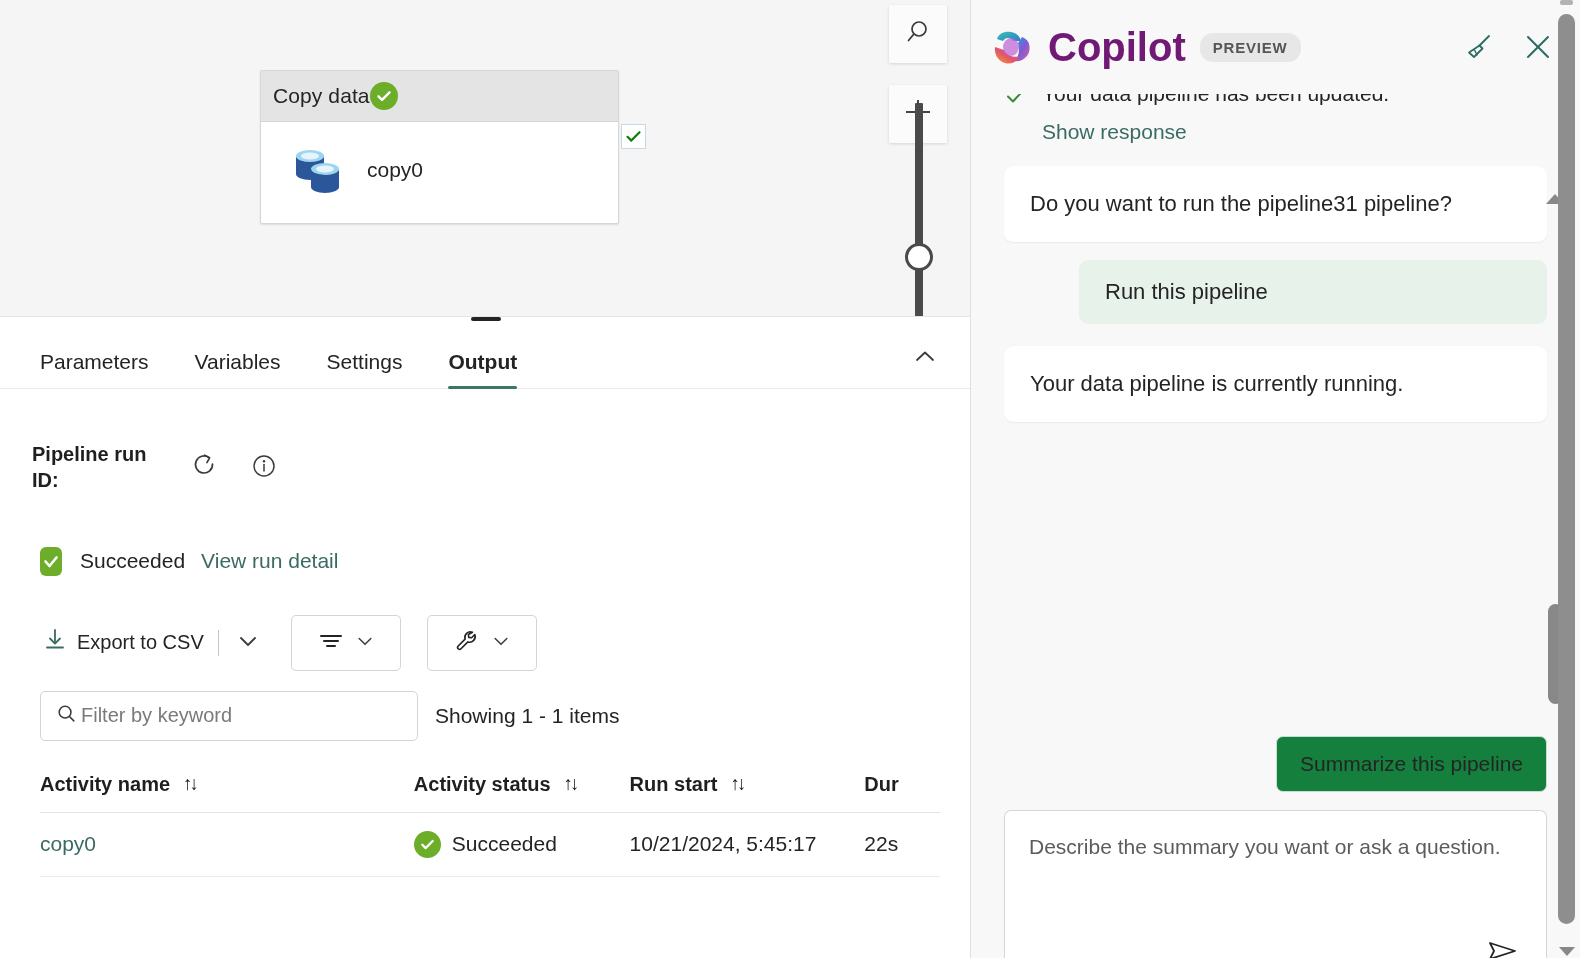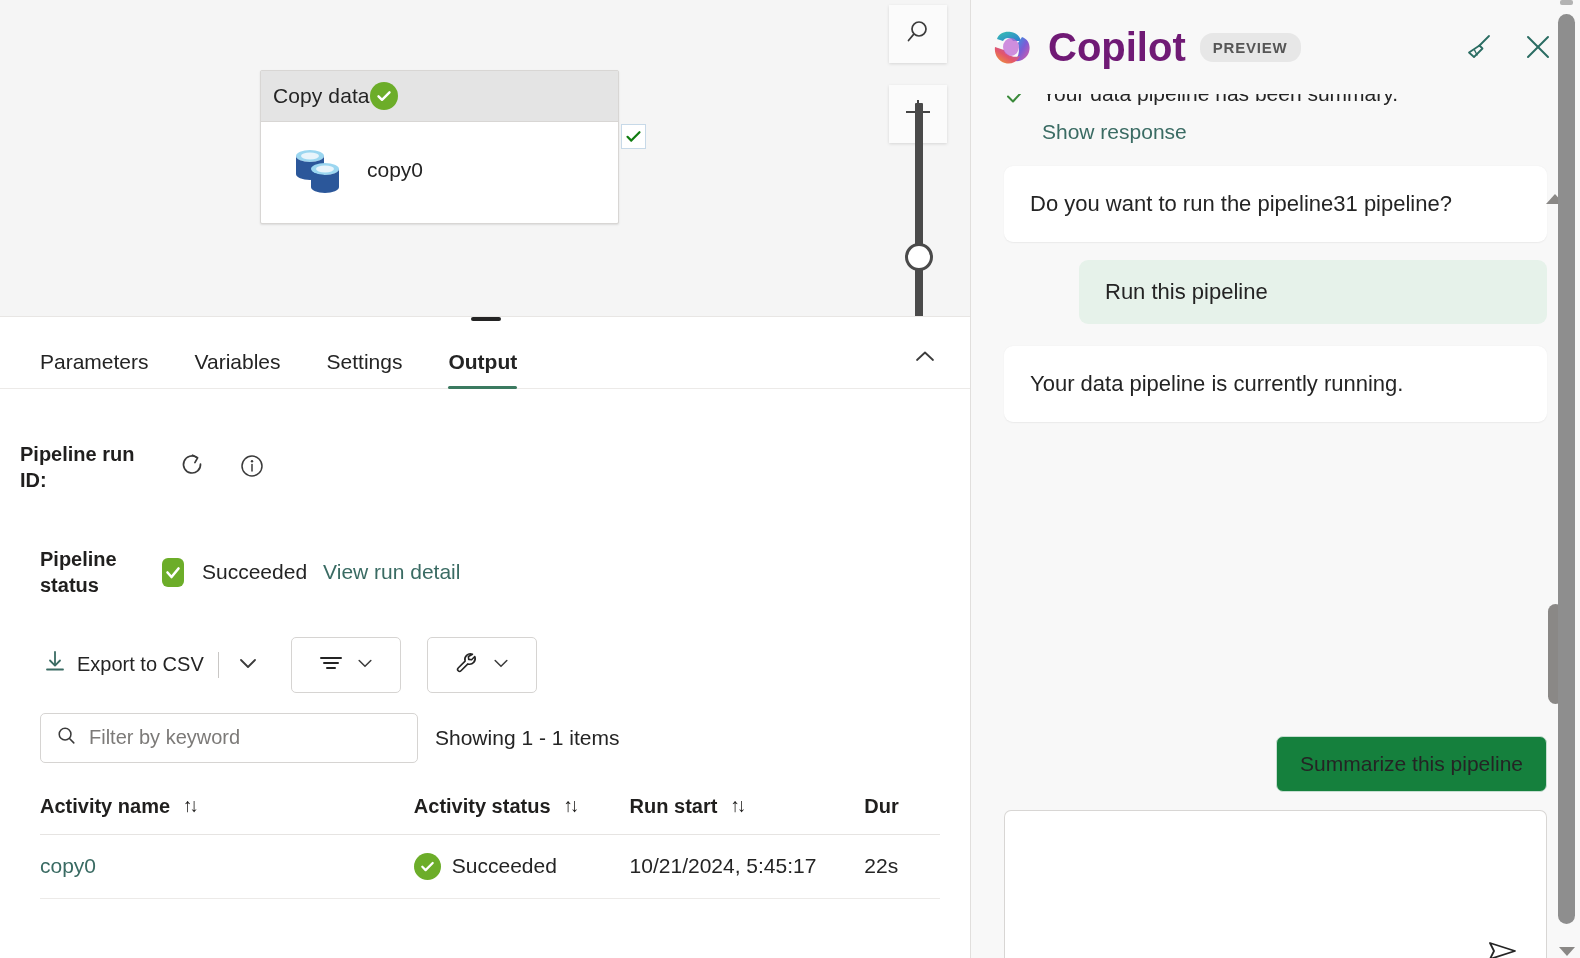--- a/index.html
+++ b/index.html
@@ -111,21 +111,21 @@
   }
   .collapse-btn {
     margin-left: auto; margin-bottom: 8px;
     width: 42px; height: 42px;
     display: flex; align-items: center; justify-content: center;
     cursor: pointer;
   }
 
   
   .output-body { padding: 52px 0 0 0; }
-  .kv-row { display: flex; align-items: flex-start; padding: 0 0 0 20px; }
+  .kv-row { display: flex; align-items: flex-start; padding: 0 0 0 32px; }
   .kv-label {
     width: 122px; font-size: 20px; font-weight: bold; color: #201f1e;
     line-height: 1.32;
   }
   .runid-icons { display: flex; align-items: center; gap: 30px; margin-left: 36px; margin-top: 10px; }
   .icon-btn { cursor: pointer; display: flex; align-items: center; justify-content: center; }
 
   .status-row { display: flex; align-items: center; padding: 0 0 0 40px; margin-top: 52px; }
   .status-pill { width: 122px; font-size: 20px; font-weight: bold; color: #201f1e; line-height: 1.32; }
   .status-badge-icon {
@@ -147,21 +147,21 @@
     width: 110px; height: 56px;
     border: 1px solid #d6d4d2; border-radius: 5px; background: #fff;
     display: flex; align-items: center; justify-content: center; gap: 10px;
     cursor: pointer; margin-left: 26px;
   }
 
   .filter-row { display: flex; align-items: center; padding: 0 0 0 40px; margin-top: 20px; }
   .search-box {
     width: 378px; height: 50px;
     border: 1px solid #d6d4d2; border-radius: 5px; background: #fff;
-    display: flex; align-items: center; gap: 12px; padding: 0 14px;
+    display: flex; align-items: center; gap: 4px; padding: 0 14px;
   }
   .search-box input {
     border: none; outline: none; font-size: 20px; color: #242424;
     font-family: "Liberation Sans", sans-serif; background: transparent; width: 100%;
   }
   .search-box input::placeholder { color: #7c7a78; }
   .showing { font-size: 21px; color: #242424; margin-left: 17px; white-space: nowrap; }
 
   
   .tbl { margin: 32px 0 0 40px; width: 900px; }
@@ -356,21 +356,20 @@
             <svg width="28" height="28" viewBox="0 0 28 28">
               <circle cx="14" cy="14" r="10" stroke="#3b3b3b" stroke-width="1.5" fill="none"></circle>
               <circle cx="14" cy="9.2" r="1.2" fill="#3b3b3b"></circle>
               <line x1="14" y1="12.4" x2="14" y2="19" stroke="#3b3b3b" stroke-width="1.5" stroke-linecap="round"></line>
             </svg>
           </span>
         </div>
       </div>
 
       <div class="status-row">
-        <div class="status-pill">Pipeline status</div>
         <span class="status-badge-icon">
           <svg width="22" height="31" viewBox="0 0 22 31">
             <rect x="0" y="1" width="22" height="29" rx="6" fill="#6CAD29"></rect>
             <path d="M5.5 15.5 L9.5 20 L16.5 11.5" stroke="#ffffff" stroke-width="2.6" fill="none" stroke-linecap="round" stroke-linejoin="round"></path>
           </svg>
         </span>
         <span class="status-text">Succeeded</span>
         <span class="link">View run detail</span>
       </div>
 
@@ -516,21 +515,21 @@
     </div>
 
     <div class="cp-body">
 
       <div class="cp-sys">
         <span style="margin-top:4px;">
           <svg width="24" height="24" viewBox="0 0 24 24">
               <path d="M4 12.5 L9 17.5 L20 5.5" stroke="#3a8a3a" stroke-width="2" fill="none" stroke-linecap="round" stroke-linejoin="round"></path>
             </svg>
         </span>
-        <span class="cp-sys-text">Your data pipeline has been summary.</span>
+        <span class="cp-sys-text">Your data pipeline has been updated.</span>
       </div>
       <span class="cp-show-response">Show response</span>
 
       <div class="bubble-bot">Do you want to run the pipeline31 pipeline?</div>
       <div class="bubble-user">Run this pipeline</div>
       <div class="bubble-bot">Your data pipeline is currently running.</div>
 
       <div class="cp-scrollbar">
         <span class="sb-arrow sb-up"></span>
         <span class="sb-track">
@@ -539,20 +538,21 @@
 
       </div>
     </div>
 
     <div class="suggest-row">
       <div class="suggest-chip">Summarize this pipeline</div>
     </div>
 
     <div class="cp-input-wrap">
       <div class="cp-input">
+        <div class="cp-placeholder">Describe the summary you want or ask a question.</div>
         <span class="send-btn">
           <svg width="40" height="40" viewBox="0 0 40 40">
             <path d="M8 12 L33 20 L8 28 L12 20 Z" stroke="#242424" stroke-width="1.8" fill="none" stroke-linejoin="round"></path>
           </svg>
         </span>
       </div>
     </div>
 
     <div class="page-sb-cap-top"></div>
     <div class="page-scrollbar"></div>

